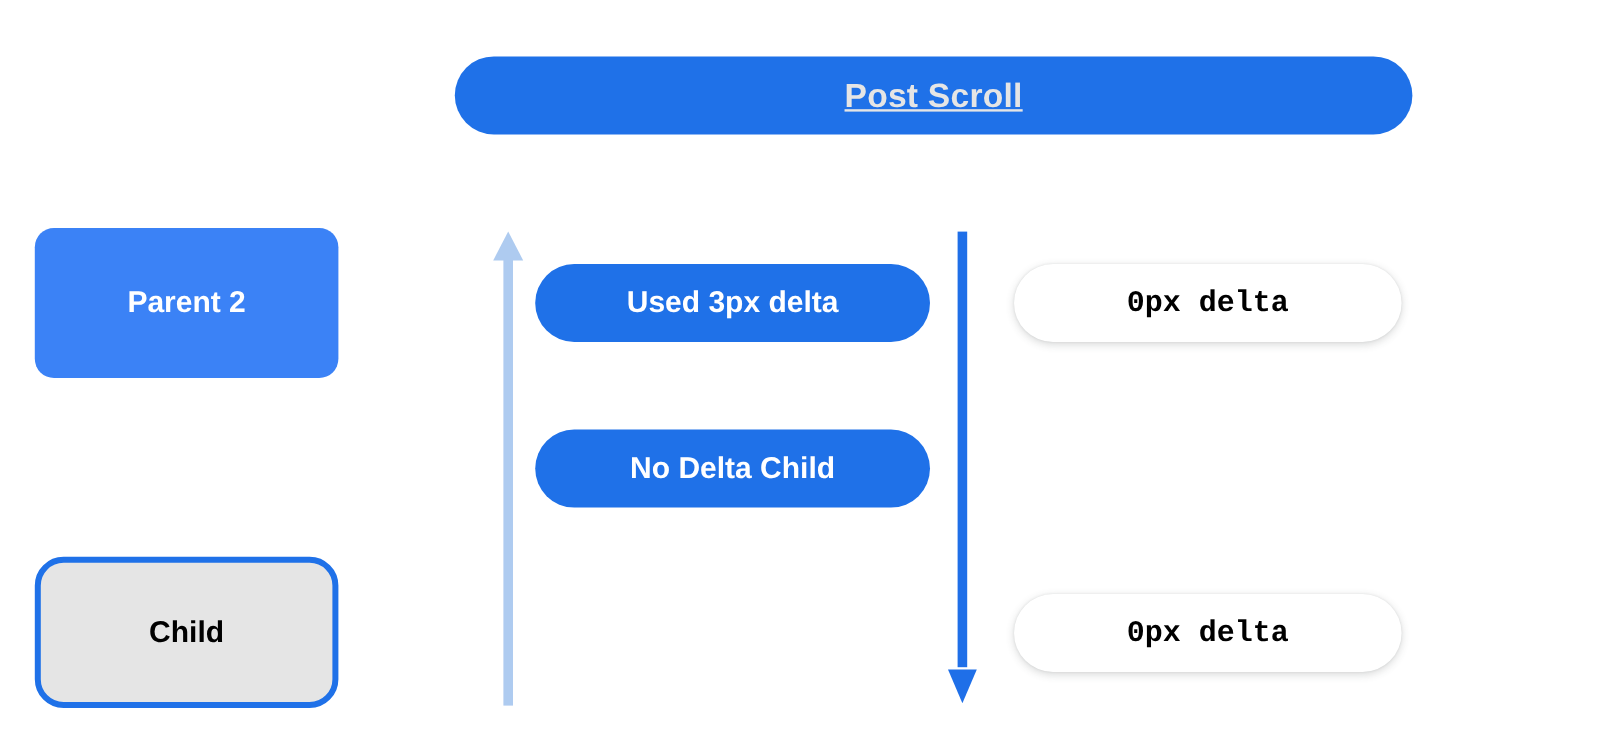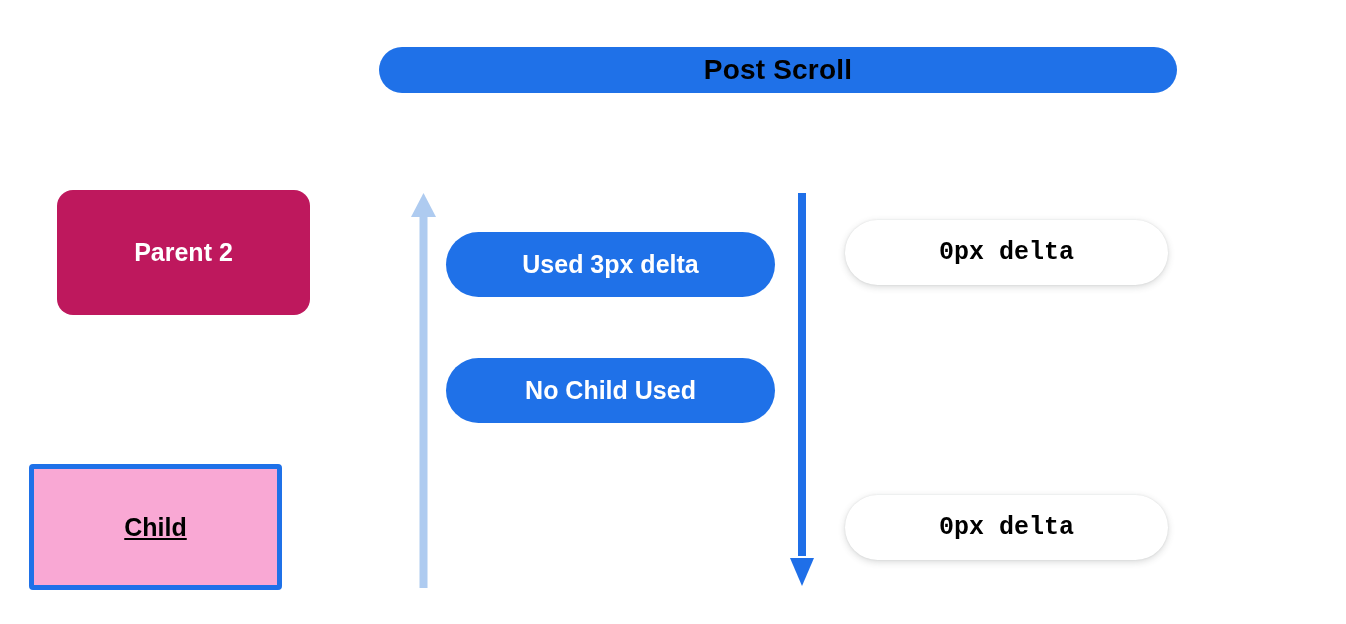--- a/index.html
+++ b/index.html
@@ -17,78 +17,77 @@
     background: #ffffff;
     overflow: hidden;
   }
 
   
   .title-pill {
     position: absolute;
     left: 379px;
     top: 47px;
     width: 798px;
-    height: 46px;
+    height: 65px;
     background: #1f71e8;
     border-radius: 33px;
     display: flex;
     align-items: center;
     justify-content: center;
-    color: #000000;
+    color: #e5e5e5;
     font-size: 28px;
     font-weight: bold;
     letter-spacing: 0.2px;
+    text-decoration: underline;
   }
 
   
   .node-box {
     position: absolute;
     left: 29px;
     width: 253px;
     height: 125px;
     border-radius: 16px;
     display: flex;
     align-items: center;
     justify-content: center;
     font-size: 25px;
     font-weight: bold;
     box-sizing: border-box;
   }
   .node-box.filled {
-    background: #be185d;
+    background: #3b82f6;
     color: #ffffff;
-    margin-left: 28px;
   }
   .node-box.outlined {
-    background: #f9a8d4;
+    background: #e5e5e5;
     color: #000000;
     border: 5px solid #1f71e8;
-    border-radius: 4px;
-    text-decoration: underline;
+    border-radius: 24px;
   }
   #node-parent2 { top: 190px; }
   #node-parent1 { top: 327px; }
   #node-child   { top: 464px; height: 126px; }
 
   
   .mid-pill {
     position: absolute;
     left: 446px;
     width: 329px;
     height: 65px;
     background: #1f71e8;
     border-radius: 33px;
     display: flex;
     align-items: center;
     justify-content: center;
     color: #ffffff;
     font-size: 25px;
     font-weight: bold;
   }
-  #mid-pill-0 { top: 232px; }
+  #mid-pill-0 { top: 220px; }
   #mid-pill-1 { top: 358px; }
 
   
   .right-pill {
     position: absolute;
     left: 845px;
     width: 323px;
     height: 65px;
     background: #ffffff;
     border-radius: 33px;
@@ -124,21 +123,21 @@
 
   <div class="node-box outlined" id="node-child">Child</div>
 
   <svg class="arrow-svg" id="arrow-up-light" width="40" height="400" viewBox="0 0 40 400">
     <rect x="14.5" y="20" width="8" height="378" fill="#aecbf0"></rect>
     <polygon points="18.5,3 31,27 6,27" fill="#aecbf0"></polygon>
   </svg>
 
   <div class="mid-pill" id="mid-pill-0">Used 3px delta</div>
 
-  <div class="mid-pill" id="mid-pill-1">No Child Used</div>
+  <div class="mid-pill" id="mid-pill-1">No Delta Child</div>
 
   <svg class="arrow-svg" id="arrow-down-dark" width="40" height="400" viewBox="0 0 40 400">
     <rect x="15" y="3" width="8" height="363" fill="#1f6fe8"></rect>
     <polygon points="19,396 31,368 7,368" fill="#1f6fe8"></polygon>
   </svg>
 
   <div class="right-pill" id="right-pill-0">0px delta</div>
 
   <div class="right-pill" id="right-pill-1">0px delta</div>
 

